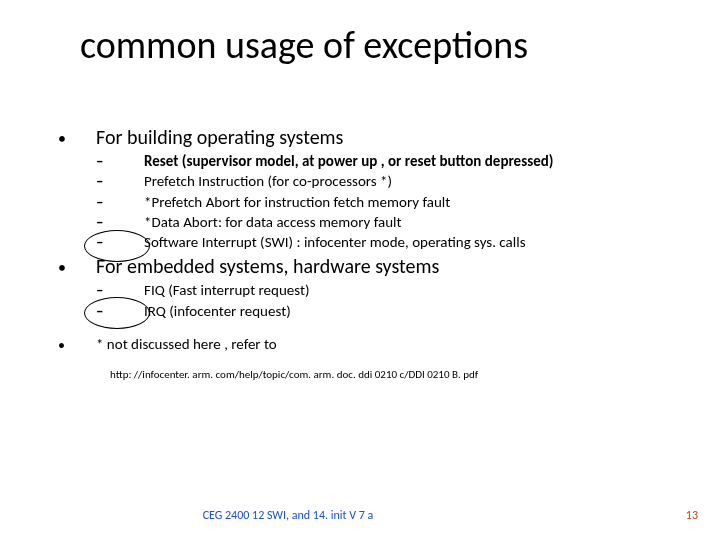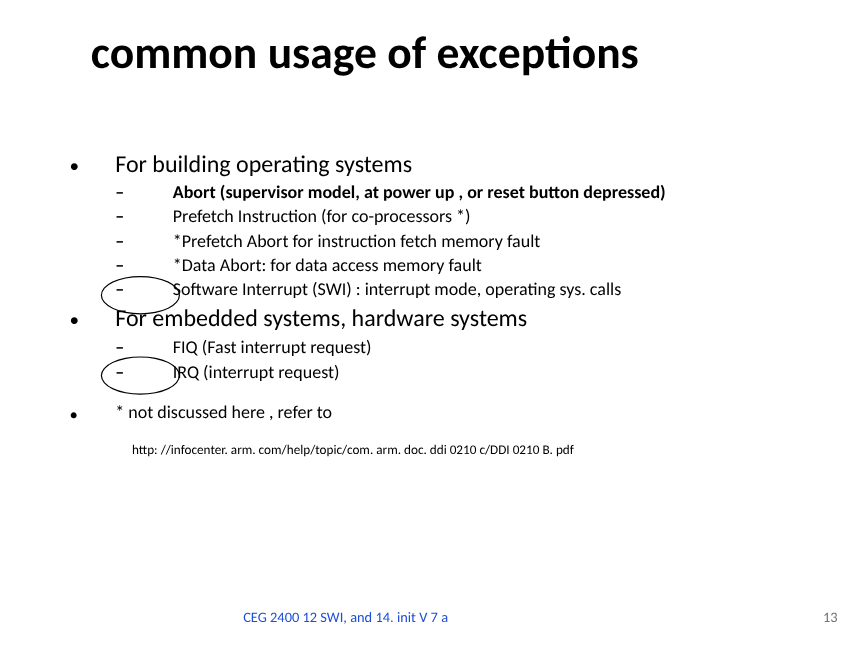--- a/index.html
+++ b/index.html
@@ -18,21 +18,21 @@
     position: relative;
     box-sizing: border-box;
   }
   .title {
     position: absolute;
     top: 22px;
     left: 0;
     width: 608px;
     text-align: center;
     font-size: 38px;
-    font-weight: 700;
+    font-weight: 400;
   }
   .content {
     position: absolute;
     top: 125px;
     left: 58px;
     width: 620px;
   }
   .l1 {
     display: flex;
     font-size: 20px;
@@ -81,21 +81,21 @@
     width: 576px;
     text-align: center;
     font-size: 12px;
     color: #1d4ed8;
   }
   .footer-pagenum {
     position: absolute;
     bottom: 18px;
     right: 22px;
     font-size: 12px;
-    color: #737373;
+    color: #c2410c;
   }
   .ellipse {
     position: absolute;
     border: 1.5px solid #000;
     border-radius: 50%;
     background: transparent;
     pointer-events: none;
   }
 </style>
 </head>
@@ -107,51 +107,51 @@
 
   <div class="content">
 
     <div class="l1">
       <div class="bullet">•</div>
       <div>For building operating systems</div>
     </div>
 
     <div class="l2">
       <div class="dash">–</div>
-      <div class="text"><b><span>Abort (</span><span class="underline">supervisor model</span><span>, at power up , or reset button depressed)</span></b></div>
+      <div class="text"><b><span>Reset (</span><span class="underline">supervisor model</span><span>, at power up , or reset button depressed)</span></b></div>
     </div>
     <div class="l2">
       <div class="dash">–</div>
       <div class="text">Prefetch Instruction (for co-processors *)</div>
     </div>
     <div class="l2">
       <div class="dash">–</div>
       <div class="text">*Prefetch Abort for instruction fetch memory fault</div>
     </div>
     <div class="l2">
       <div class="dash">–</div>
       <div class="text">*Data Abort: for data access memory fault</div>
     </div>
     <div class="l2">
       <div class="dash">–</div>
-      <div class="text"><span>Software Interrupt (SWI) : </span><span class="underline">interrupt mode</span><span>, operating sys. calls</span></div>
+      <div class="text"><span>Software Interrupt (SWI) : </span><span class="underline">infocenter mode</span><span>, operating sys. calls</span></div>
     </div>
 
     <div class="l1" style="margin-top:2px;">
       <div class="bullet">•</div>
       <div>For embedded systems, hardware systems</div>
     </div>
 
     <div class="l2">
       <div class="dash">–</div>
       <div class="text">FIQ (Fast interrupt request)</div>
     </div>
     <div class="l2">
       <div class="dash">–</div>
-      <div class="text underline">IRQ (interrupt request)</div>
+      <div class="text underline">IRQ (infocenter request)</div>
     </div>
 
     <div class="note">
       <div class="bullet">•</div>
       <div>* not discussed here , refer to</div>
     </div>
 
     <div class="ref">http: //infocenter. arm. com/help/topic/com. arm. doc. ddi 0210 c/DDI 0210 B. pdf</div>
 
   </div>

